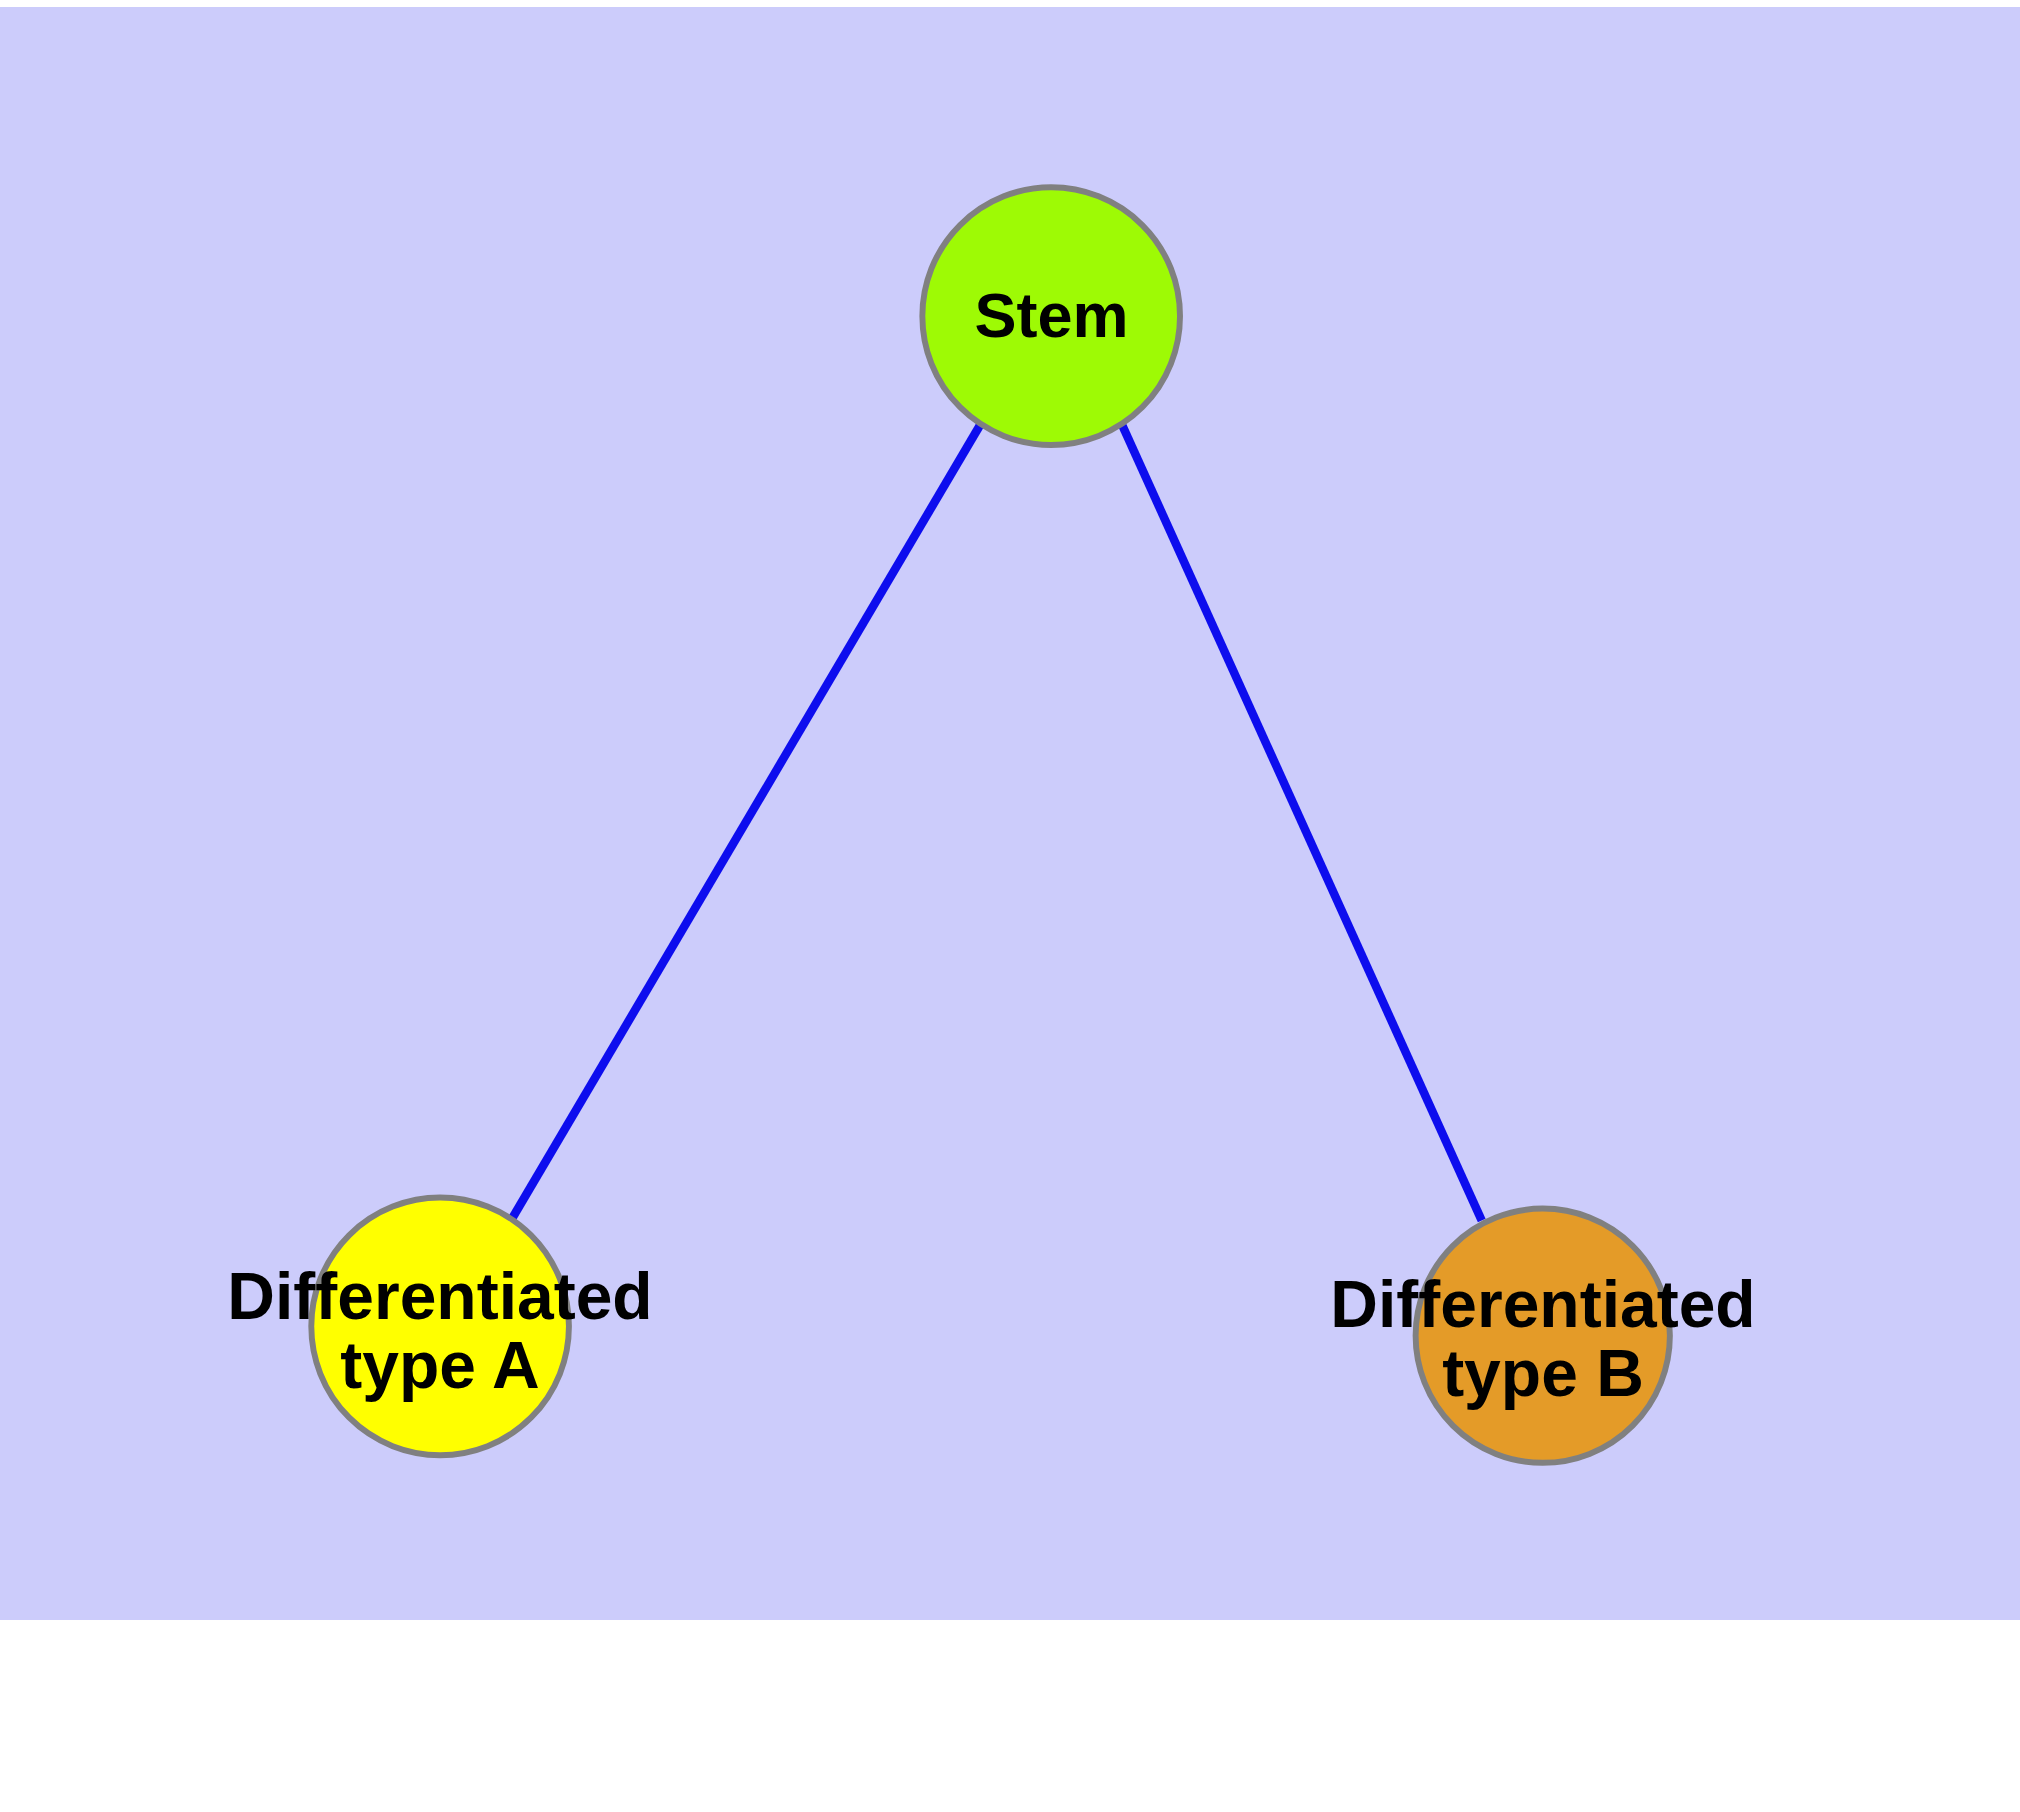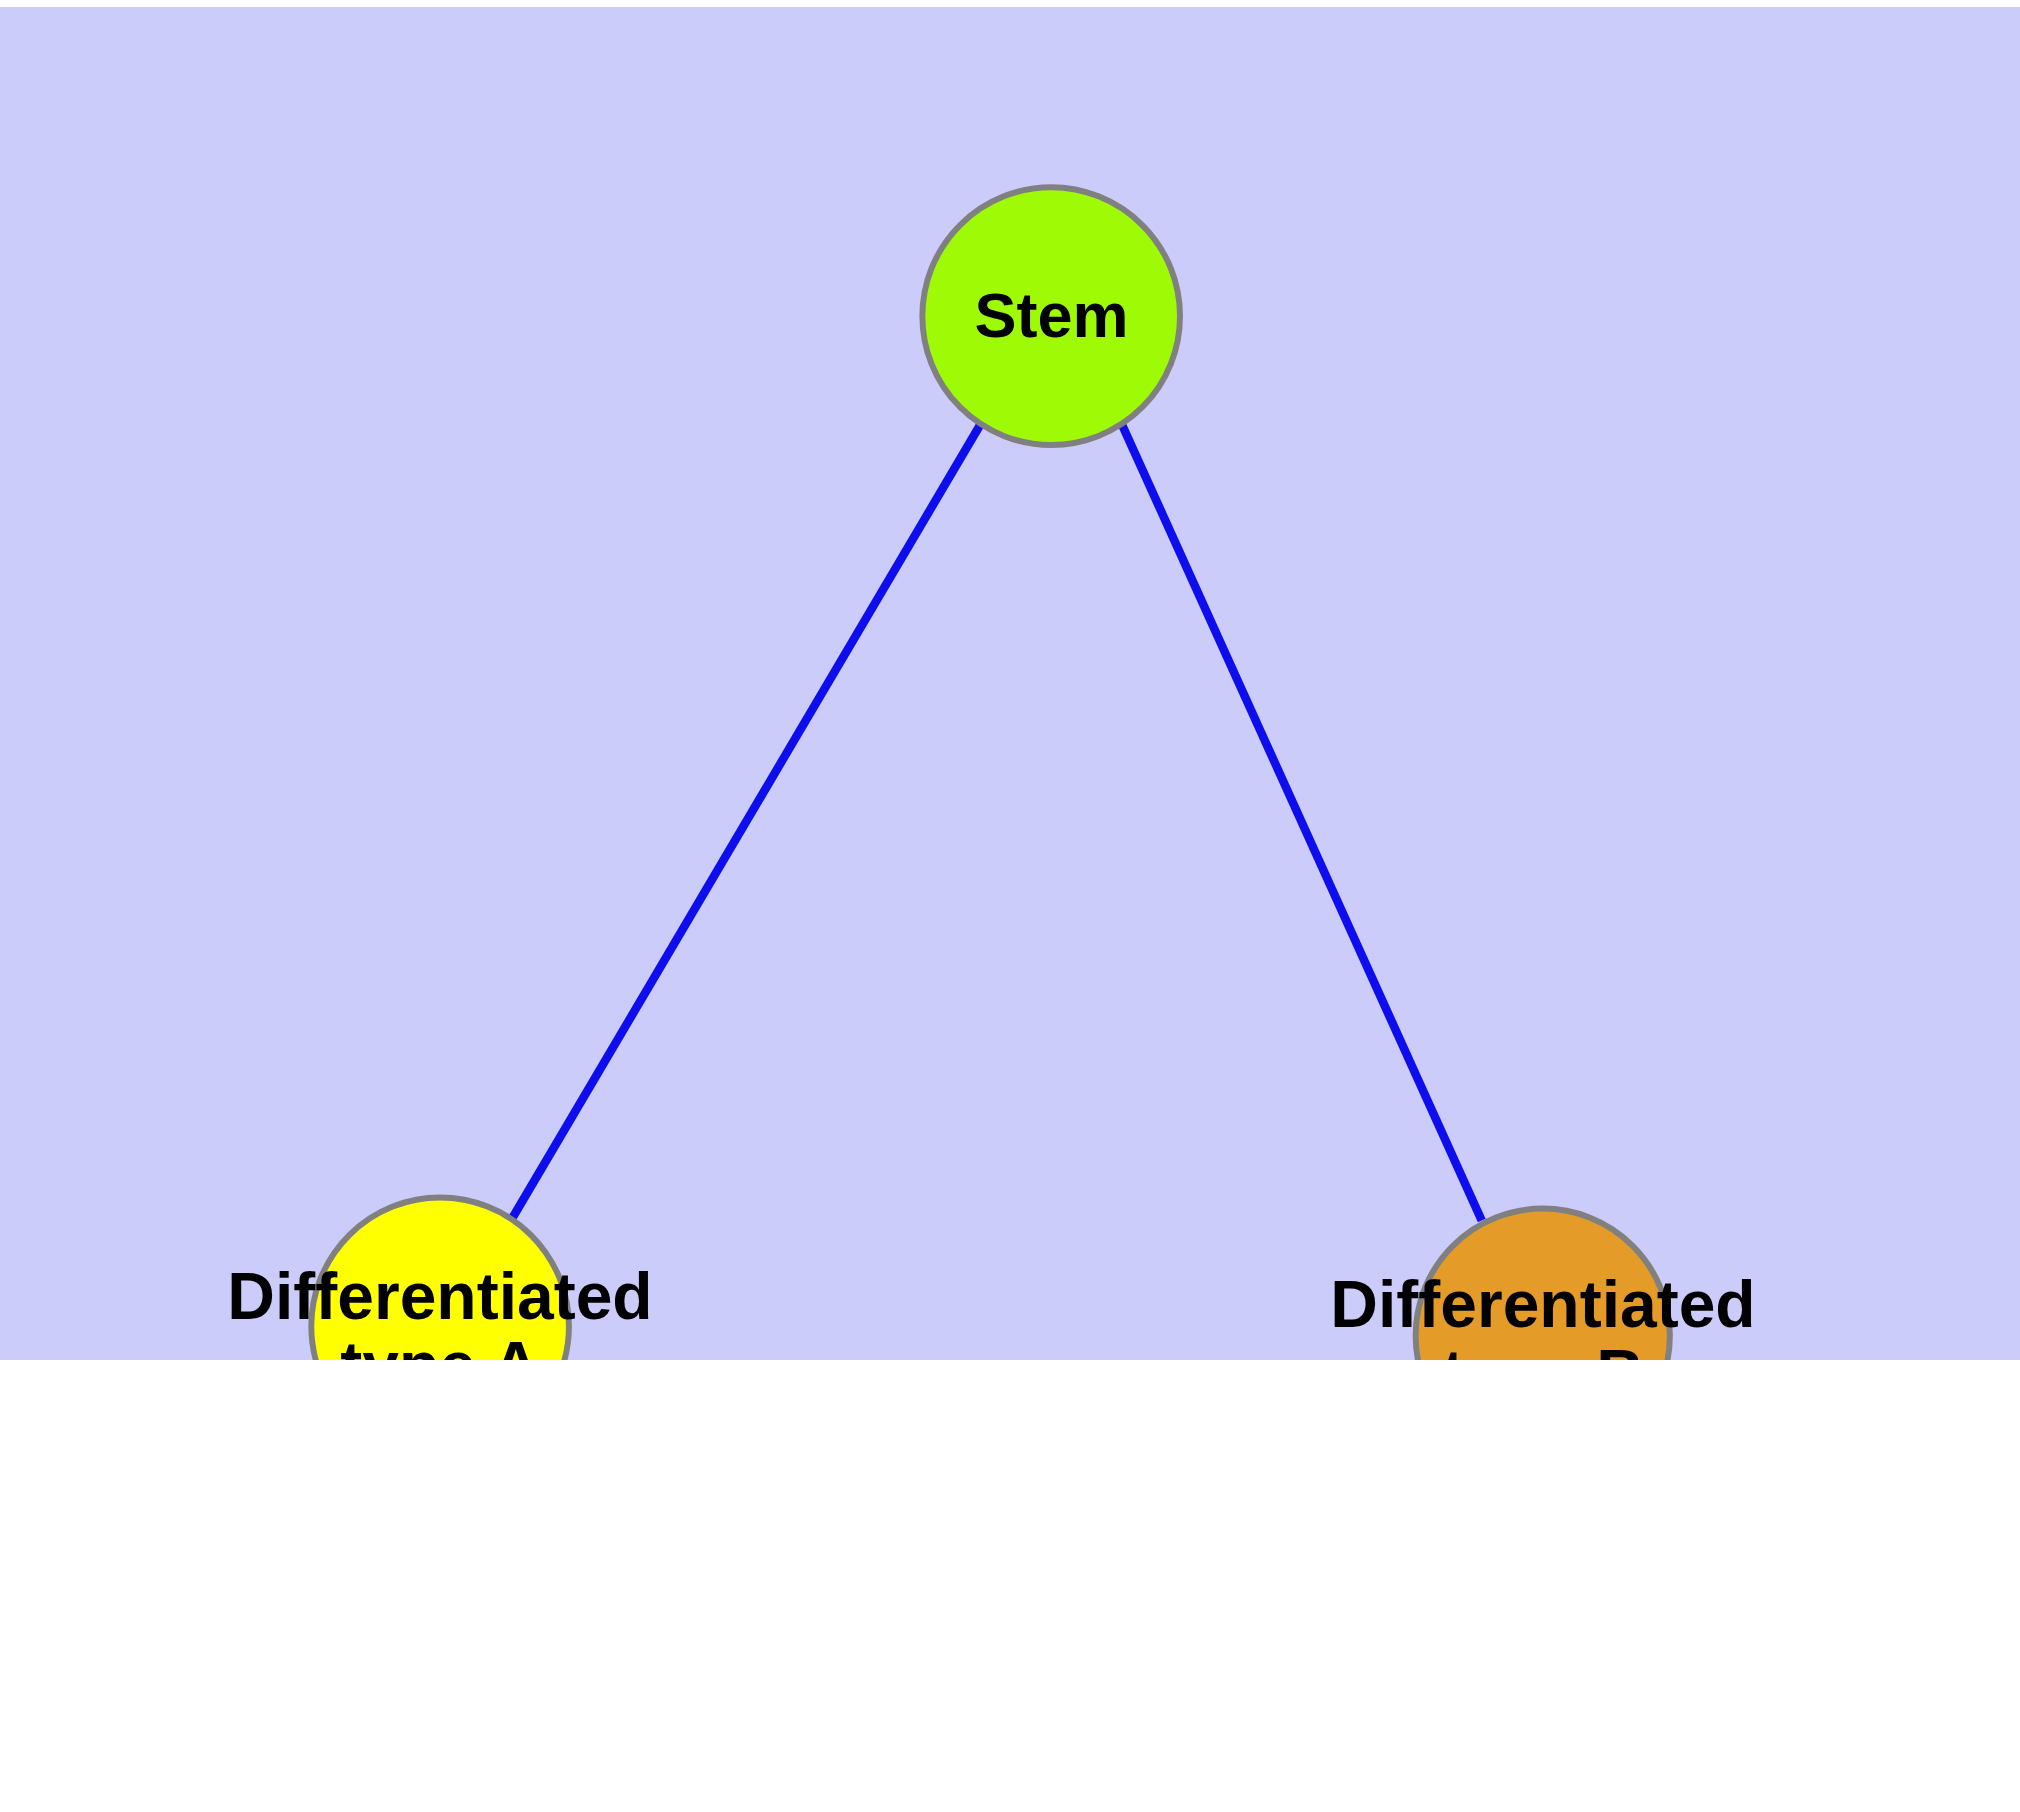--- a/index.html
+++ b/index.html
@@ -4,21 +4,21 @@
 <title>Cell Differentiation Graph</title>
 <style>
   html, body {
     margin: 0;
     padding: 0;
     background: #ffffff;
   }
   #canvas {
     position: relative;
     width: 2021px;
-    height: 1360px;
+    height: 1620px;
     background: #ffffff;
     overflow: hidden;
     font-family: "Liberation Sans", "DejaVu Sans", sans-serif;
   }
   #plot-background {
     position: absolute;
     left: 0;
     top: 6.8px;
     width: 2021px;
     height: 1798px;

